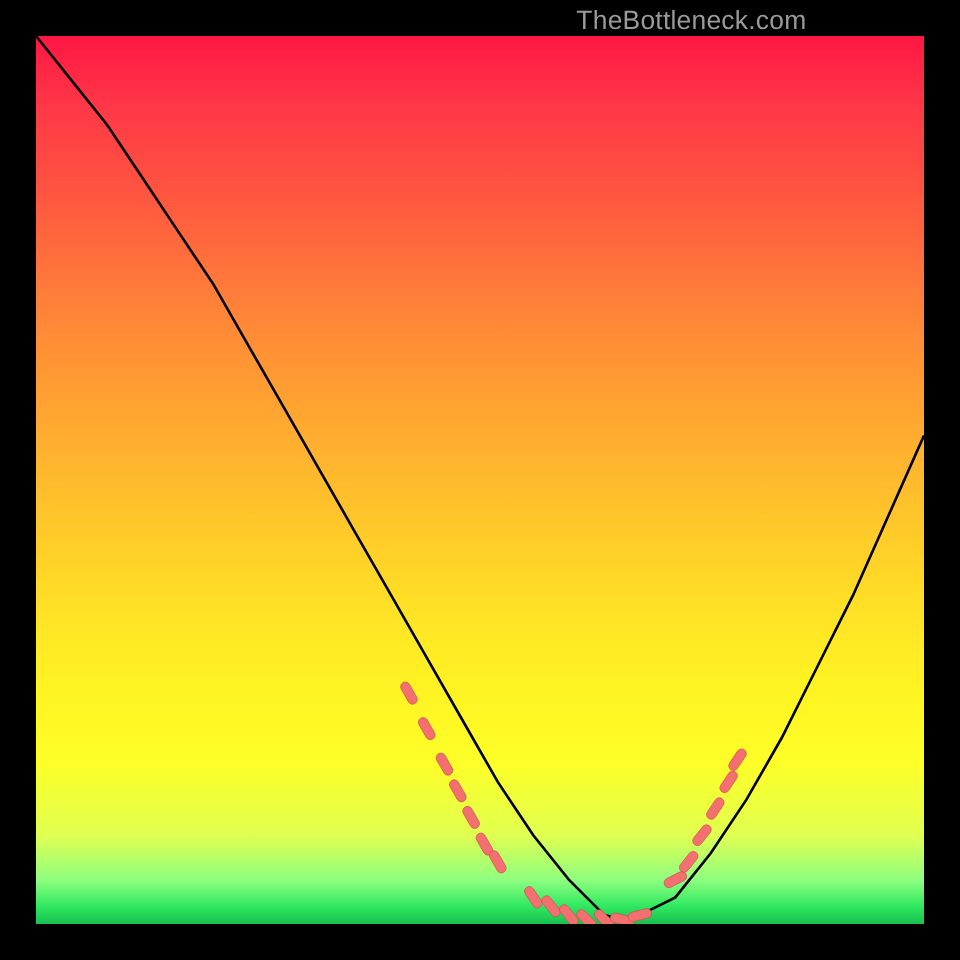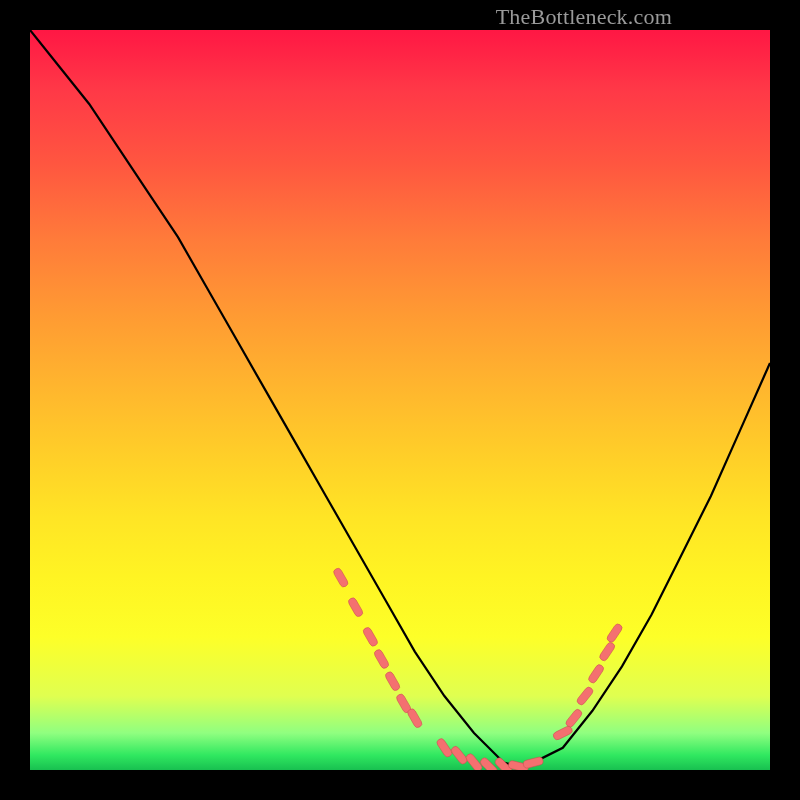--- a/index.html
+++ b/index.html
@@ -11,21 +11,20 @@
     overflow: hidden;
     font-family: Arial, Helvetica, sans-serif;
   }
   .frame {
     position: absolute;
     top: 0;
     left: 0;
     width: 680px;
     height: 800px;
     background: #000;
-    font-family: Liberation Serif, serif;
   }
   .plot-area {
     position: absolute;
     top: 30px;
     left: 30px;
     width: 740px;
     height: 740px;
     background: linear-gradient(to bottom,
       #ff1744 0%,
       #ff3847 8%,

